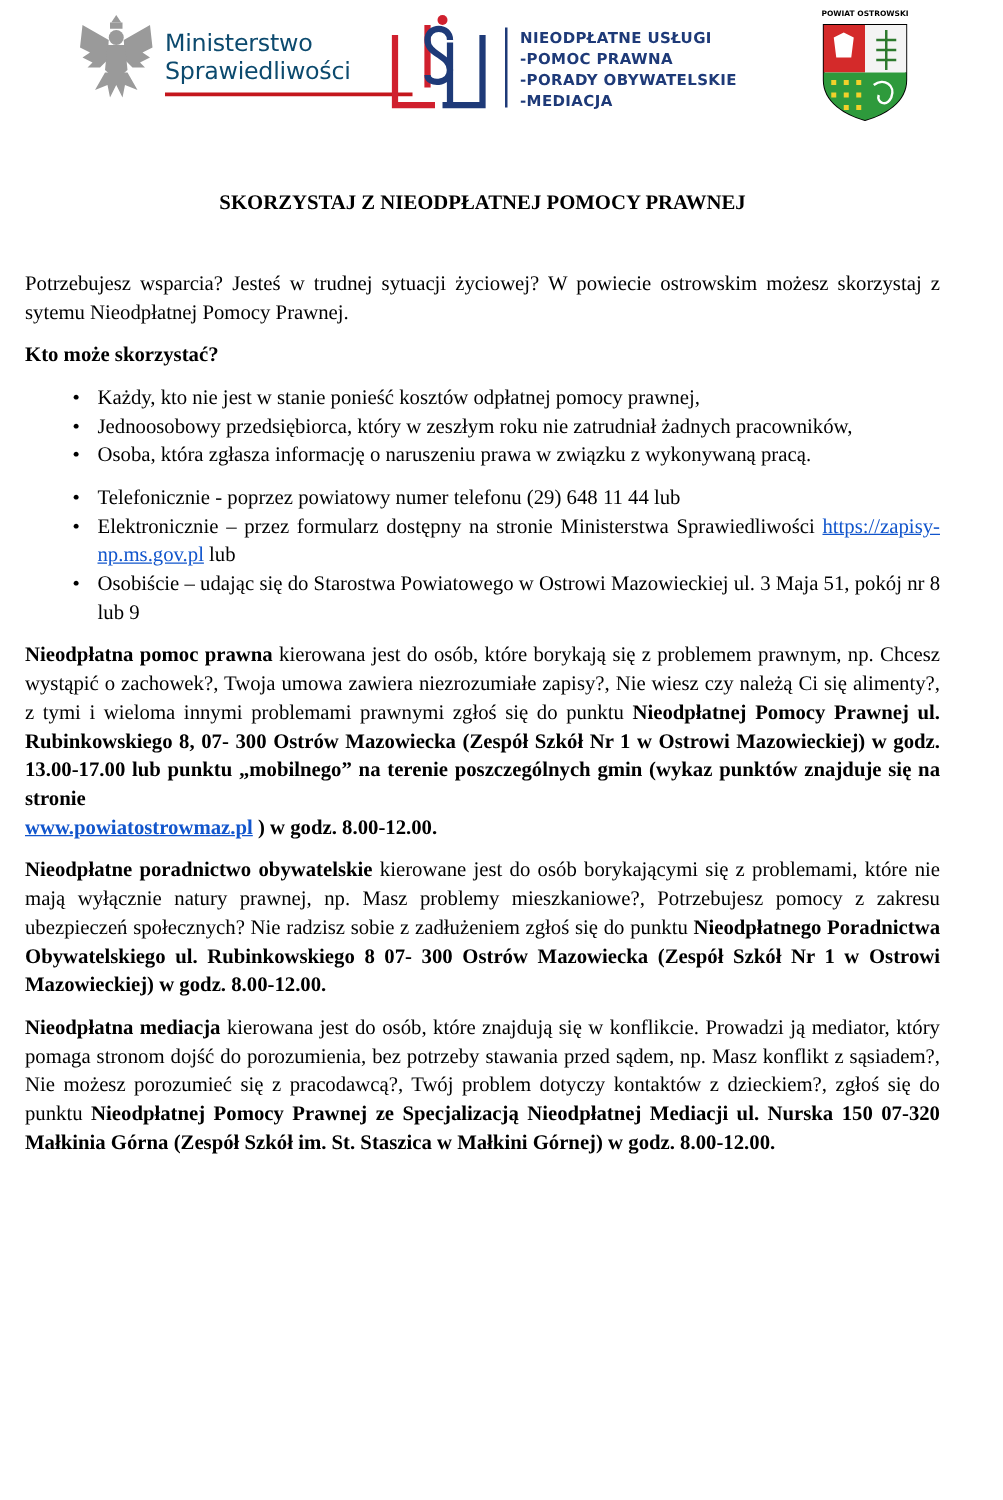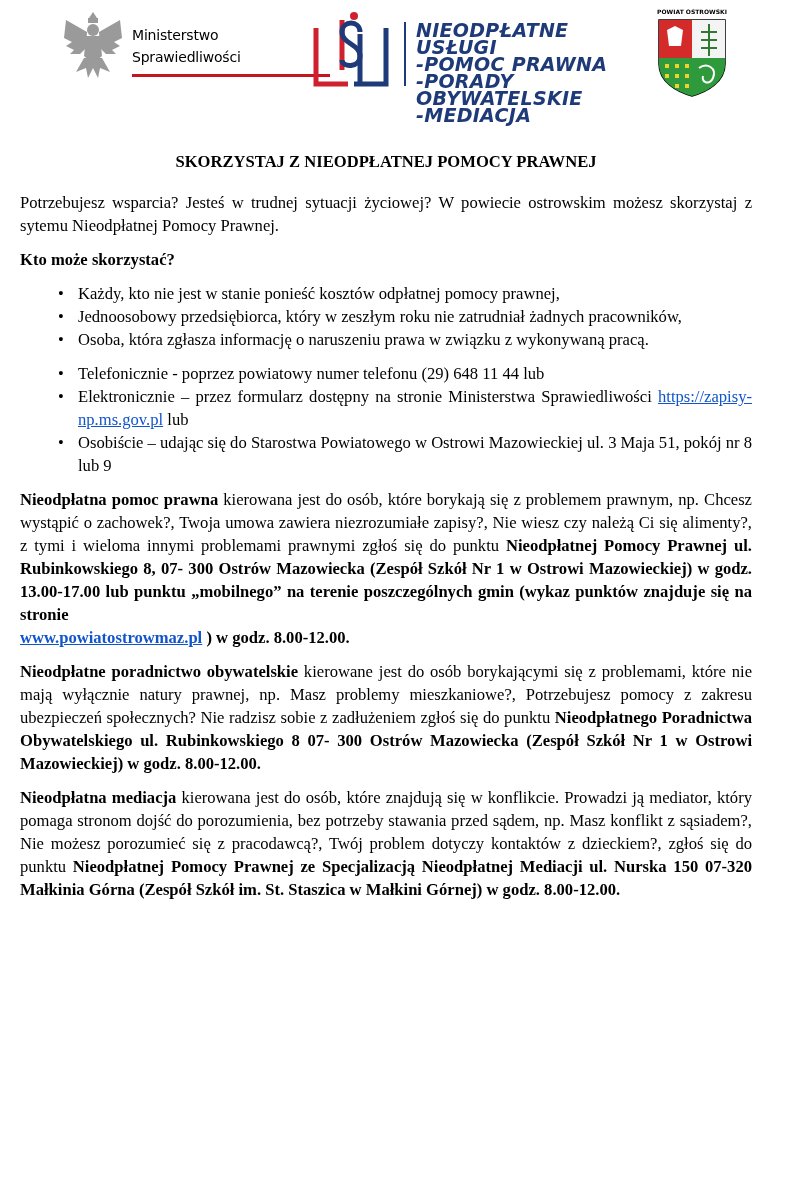--- a/index.html
+++ b/index.html
@@ -2,37 +2,37 @@
 <html><head>
 <meta charset="utf-8">
 <style>
   html, body { margin:0; padding:0; background:#ffffff; }
   body { width:802px; height:1200px; position:relative; overflow:hidden;
          font-family:"Liberation Serif", "DejaVu Serif", serif; color:#000; }
   .header { position:absolute; left:0; top:0; width:802px; height:110px; }
   .logo-ms { position:absolute; left:62px; top:10px; width:210px; height:72px; }
   .logo-ms .eagle { position:absolute; left:0; top:0; width:62px; height:72px; }
   .logo-ms .ms-text { position:absolute; left:70px; top:14px; font-family:"DejaVu Sans", sans-serif;
-       font-size:14px; line-height:22px; color:#000000; letter-spacing:-0.2px; }
+       font-size:19px; line-height:22px; color:#0c4a6e; letter-spacing:-0.2px; }
   .logo-ms .ms-line { position:absolute; left:70px; top:64px; width:198px; height:3px; background:#c4161c; }
 
   .logo-np { position:absolute; left:308px; top:10px; width:310px; height:84px; }
   .logo-np .np-mark { position:absolute; left:0; top:0; width:86px; height:84px; }
   .logo-np .np-divider { position:absolute; left:96px; top:12px; width:2px; height:64px; background:#1e3a78; }
   .logo-np .np-text { position:absolute; left:108px; top:12px; font-family:"DejaVu Sans", sans-serif;
-       font-size:19px; line-height:17px; font-weight:bold; color:#1e3a78; letter-spacing:0.3px;font-style:italic; }
+       font-size:12px; line-height:17px; font-weight:bold; color:#1e3a78; letter-spacing:0.3px; }
   .logo-np .np-text .l1 { color:#1e3a78; }
 
   .logo-po { position:absolute; left:653px; top:8px; width:78px; height:90px; }
   .logo-po .po-label { position:absolute; left:0; top:0; width:78px; text-align:center;
        font-family:"DejaVu Sans", sans-serif; font-size:6px; font-weight:bold; color:#000; }
   .logo-po svg { position:absolute; left:4px; top:10px; }
 
   .content { position:absolute; left:20px; top:150px; width:732px; font-size:16.6px; line-height:23px; }
-  .title { text-align:center; font-weight:bold; font-size:16.6px; margin:0 0 18px 0; }
+  .title { text-align:center; font-weight:bold; font-size:16.6px; margin:0 0 42px 0; }
   p { margin:0 0 11px 0; text-align:justify; }
   .q { font-weight:bold; margin:0 0 11px 0; }
   ul { margin:0 0 11px 0; padding:0; list-style:none; }
   li { position:relative; padding-left:58px; text-align:justify; }
   li .bullet { position:absolute; left:38px; top:0; }
   a { color:#1155cc; text-decoration:underline; }
   b { font-weight:bold;text-align:center; }
 </style>
 </head>
 <body>

